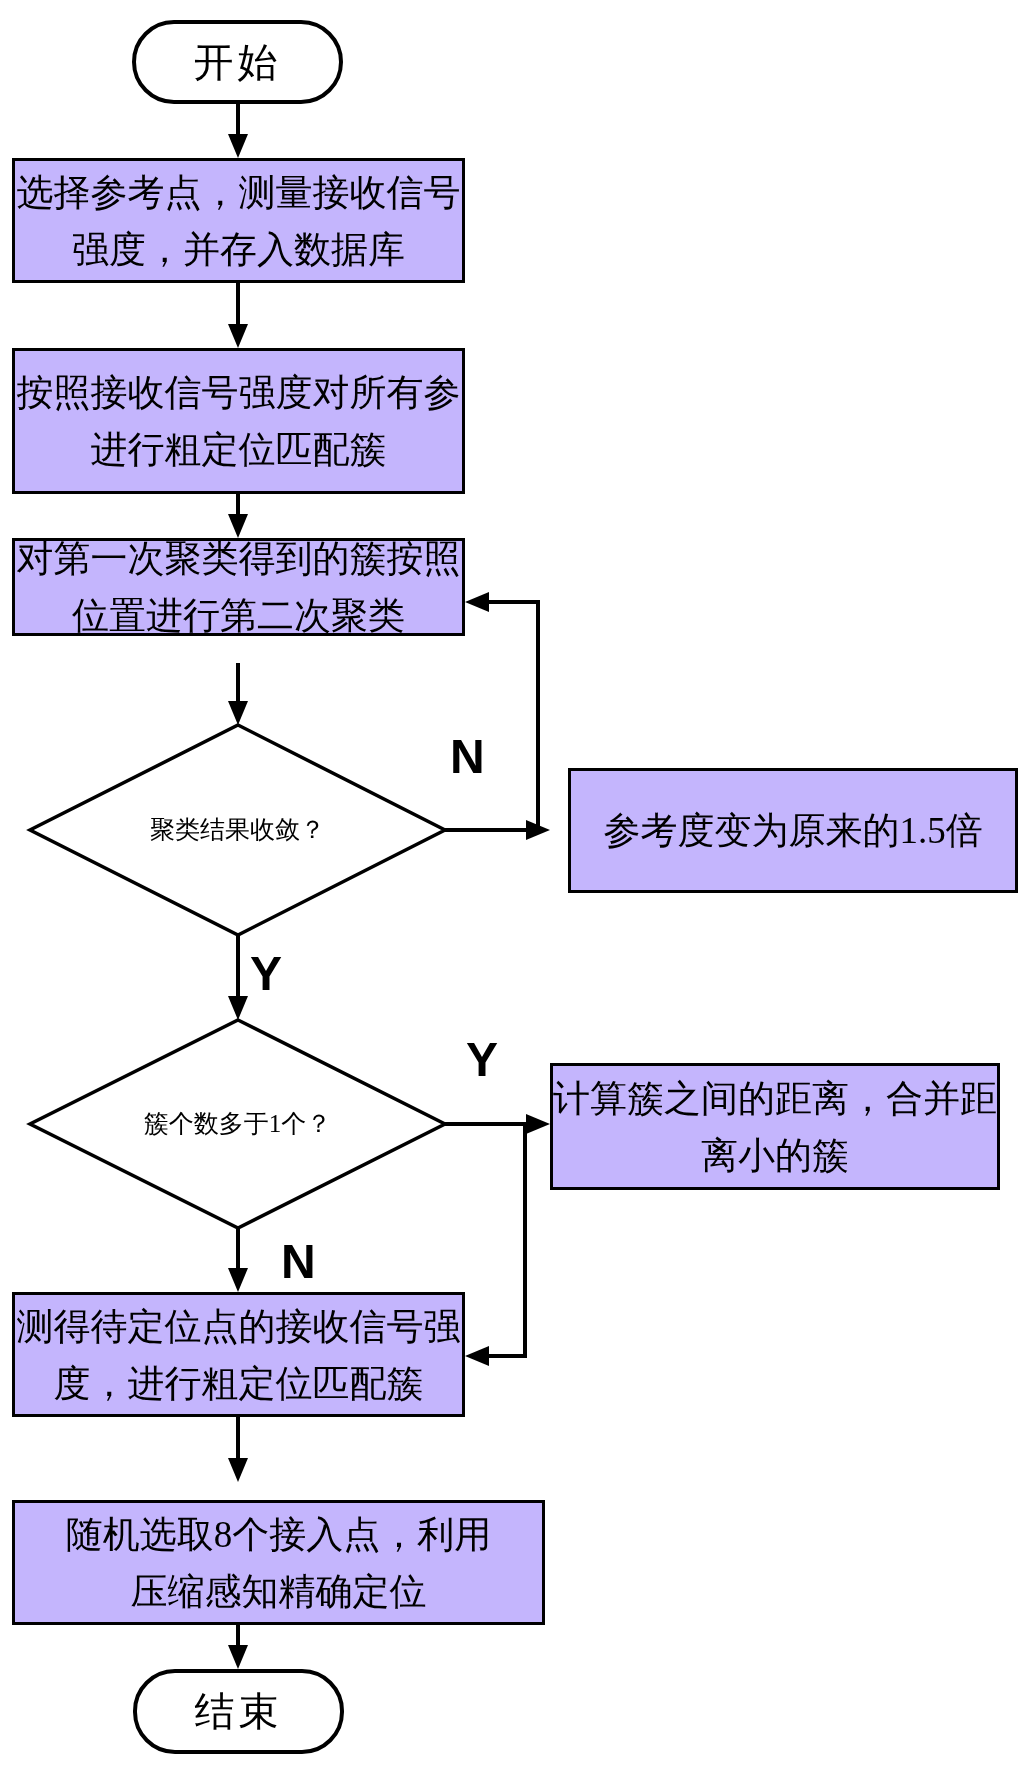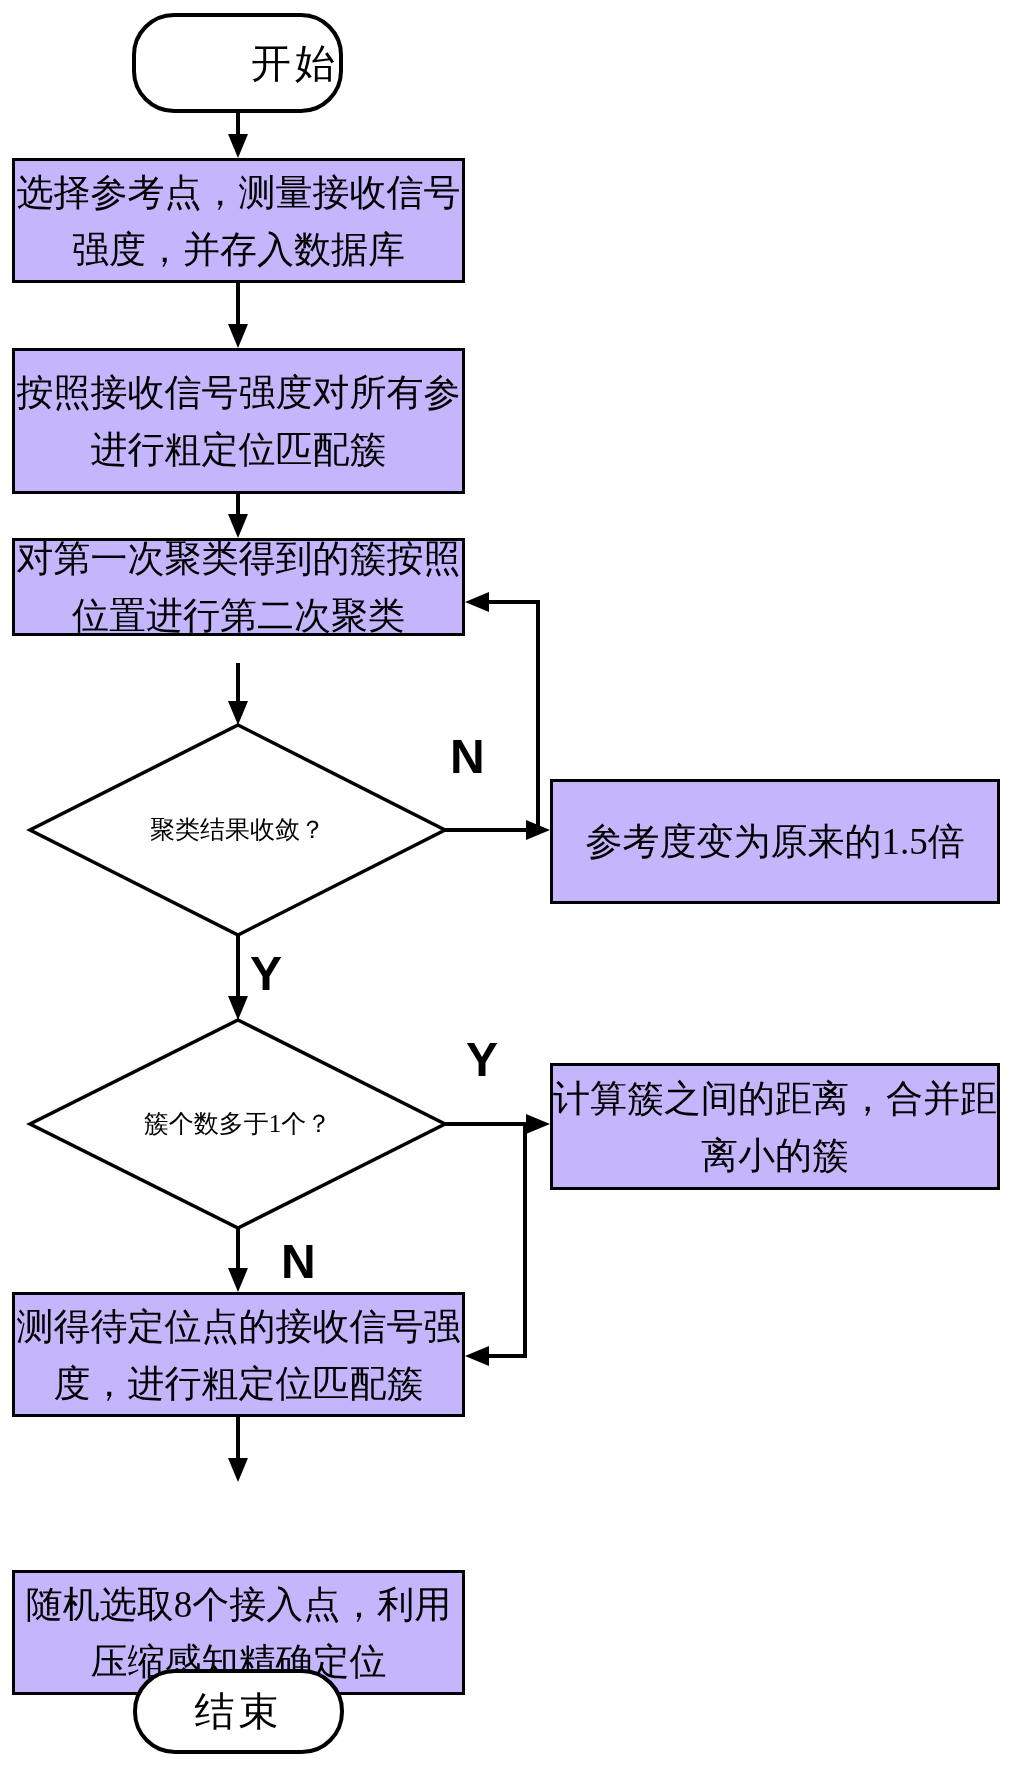--- a/index.html
+++ b/index.html
@@ -103,58 +103,58 @@
 
     <g stroke="#000" fill="#000">
       <polyline points="525,1124 525,1356 483,1356" fill="none" stroke-width="4"></polyline>
       <polygon points="489,1346 489,1366 465,1356" stroke="none"></polygon>
     </g>
 
     <polygon points="238,725 445,830 238,935 30,830" fill="#ffffff" stroke="#000" stroke-width="3.5"></polygon>
     <polygon points="238,1020 445,1124 238,1228 30,1124" fill="#ffffff" stroke="#000" stroke-width="3.5"></polygon>
   </svg>
 
-  <div class="node terminator" style="left:132px; top:13px; width:211px; height:100px;align-items:flex-end;">
+  <div class="node terminator" style="left:132px; top:20px; width:211px; height:84px;">
     <span>开始</span>
   </div>
 
   <div class="node process" style="left:12px; top:158px; width:453px; height:125px;">
     <div class="tline">选择参考点，测量接收信号</div>
     <div class="tline">强度，并存入数据库</div>
   </div>
 
   <div class="node process" style="left:12px; top:348px; width:453px; height:146px;">
     <div class="tline">按照接收信号强度对所有参</div>
     <div class="tline">进行粗定位匹配簇</div>
   </div>
 
   <div class="node process" style="left:12px; top:538px; width:453px; height:98px;">
     <div class="tline">对第一次聚类得到的簇按照</div>
     <div class="tline">位置进行第二次聚类</div>
   </div>
 
   <div class="diamond-label" style="left:30px; top:806px; width:415px;">聚类结果收敛？</div>
 
-  <div class="node process" style="left:550px; top:768px; width:450px; height:125px;margin-top:11px;">
+  <div class="node process" style="left:568px; top:768px; width:450px; height:125px;">
     <div class="tline">参考度变为原来的1.5倍</div>
   </div>
 
   <div class="diamond-label" style="left:30px; top:1100px; width:415px;">簇个数多于1个？</div>
 
   <div class="node process" style="left:550px; top:1063px; width:450px; height:127px;">
     <div class="tline">计算簇之间的距离，合并距</div>
     <div class="tline">离小的簇</div>
   </div>
 
   <div class="node process" style="left:12px; top:1292px; width:453px; height:125px;">
     <div class="tline">测得待定位点的接收信号强</div>
     <div class="tline">度，进行粗定位匹配簇</div>
   </div>
 
-  <div class="node process" style="left:12px; top:1570px; width:453px; height:125px;">
+  <div class="node process" style="left:12px; top:1500px; width:533px; height:125px;">
     <div class="tline">随机选取8个接入点，利用</div>
     <div class="tline">压缩感知精确定位</div>
   </div>
 
   <div class="node terminator" style="left:133px; top:1669px; width:211px; height:85px;">
     <span>结束</span>
   </div>
 
   <div class="branch-label" style="left:450px; top:733px;">N</div>
   <div class="branch-label" style="left:250px; top:950px;">Y</div>

